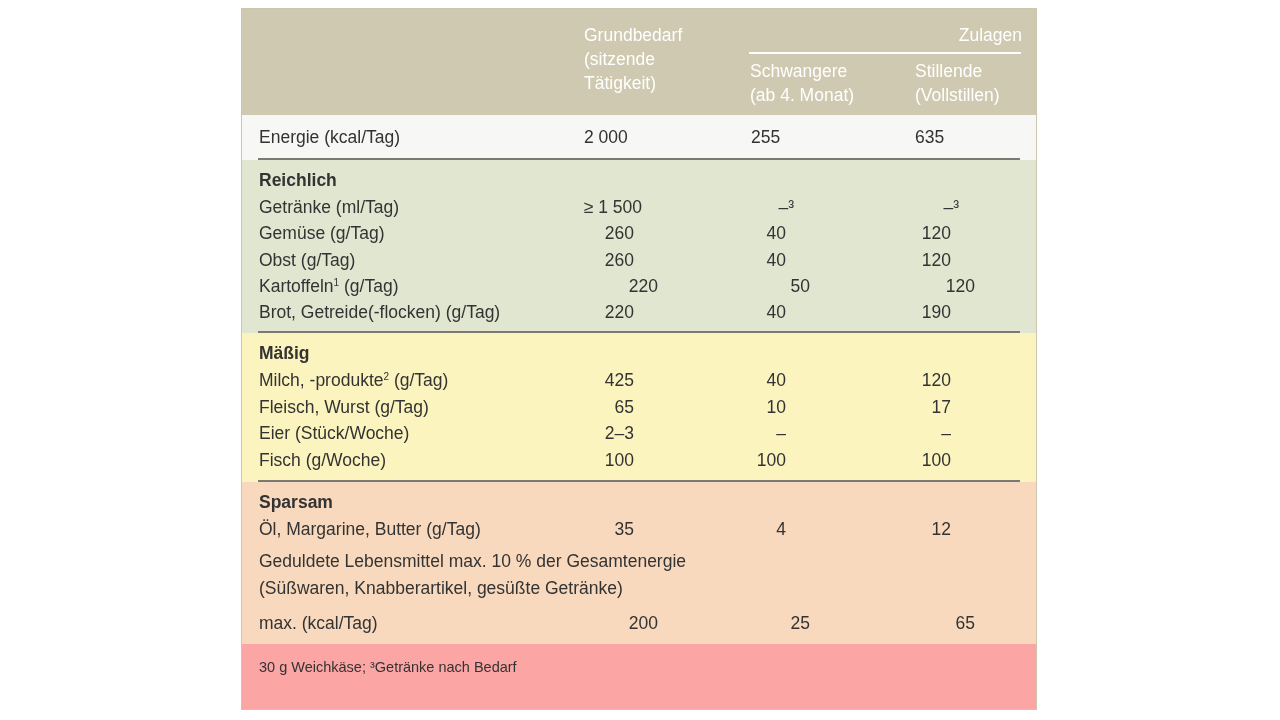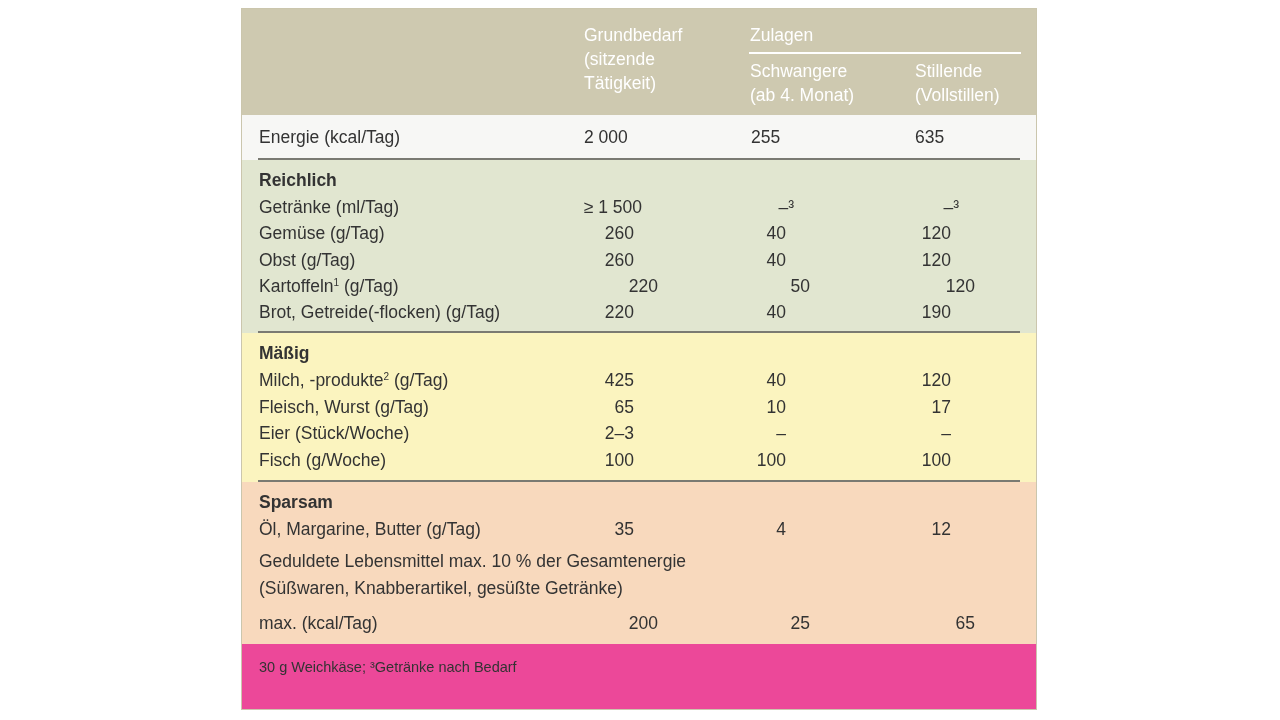--- a/index.html
+++ b/index.html
@@ -1,23 +1,23 @@
 <!DOCTYPE html>
 <html><head>
 <meta charset="utf-8">
 <style>
   html, body { margin:0; padding:0; }
   body { width:1280px; height:720px; background:#ffffff; position:relative; overflow:hidden;
          font-family:"Liberation Sans", sans-serif; color:#333333; }
   .frame { position:absolute; left:241px; top:8px; width:796px; height:702px;
-           border:1px solid #cbc6ad; box-sizing:border-box; background:#ec4899; }
+           border:1px solid #cbc6ad; box-sizing:border-box; background:#fca5a5; }
   .head { position:absolute; left:0; top:0; width:100%; height:106px; background:#cec9b0; color:#ffffff; }
   .head .h { position:absolute; font-size:17.5px; line-height:24px; font-weight:normal; }
   .h-grund { left:342px; top:14px; width:140px; }
-  .h-zul { left:508px; top:14px; width:272px; text-align:left; }
+  .h-zul { left:508px; top:14px; width:272px; text-align:right; }
   .zul-line { position:absolute; left:507px; top:43px; width:272px; height:2px; background:#ffffff; }
   .h-schw { left:508px; top:50px; width:140px; }
   .h-still { left:673px; top:50px; width:120px; }
 
   .energy { position:absolute; left:0; top:106px; width:100%; height:45px; background:#f7f7f5; }
   .sec { position:absolute; left:0; width:100%; }
   .sec-r { top:151px; height:173px; background:#e1e6d0; }
   .sec-m { top:324px; height:149px; background:#fbf4bf; }
   .sec-s { top:473px; height:162px; background:#f8d9bd; }
   .sep { position:absolute; left:16px; right:16px; height:2px; background:#7a7a72; }

